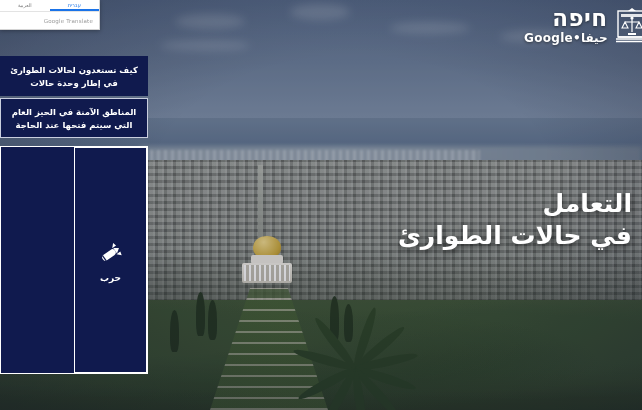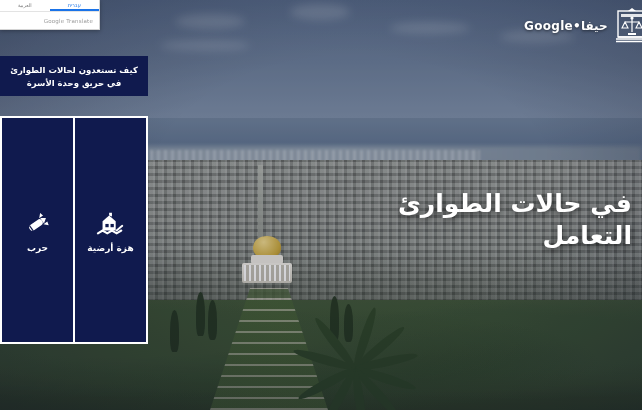--- a/index.html
+++ b/index.html
@@ -126,21 +126,21 @@
   
   #panel {
     position:absolute; left:0; top:56px; width:148px; bottom:24px;
     z-index:5; direction:rtl;
   }
   .banner {
     background:#101a4e; color:#fff; text-align:center;
     padding:6px 8px 5px; font-size:8.5px; line-height:1.45;
     font-weight:600;
   }
-  .banner.b1 { margin-bottom:20px; height:40px; display:flex;
+  .banner.b1 { margin-bottom:2px; height:40px; display:flex;
                 flex-direction:column; justify-content:center; }
   .banner.b2 {
     height:40px; display:flex; flex-direction:column; justify-content:center;
     border:1px solid #c9cede; margin-bottom:8px;
   }
   .banner span { display:block; }
 
   #grid {
     background:#101a4e; border:1px solid #ffffff;
     display:grid; grid-template-columns:1fr 1fr;
@@ -222,60 +222,54 @@
       <i style="transform:rotate(152deg)"></i>
     <i style="transform:rotate(196deg)"></i>
       <i style="transform:rotate(232deg)"></i>
   </div>
   <div class="vignette"></div>
   <div class="tint"></div>
 </div>
 
 <div id="logo">
   <div class="words">
+    <div class="heb">חיפה</div>
     <div class="lat">Google•حيفا</div>
   </div>
   <svg class="crest" viewBox="0 0 34 38">
     <rect x="3" y="5" width="28" height="26" fill="none" stroke="#fff" stroke-width="1.4"></rect>
     <path d="M3 31h28M1 33h32M1 35.5h32" stroke="#fff" stroke-width="1.3"></path>
     <path d="M17 2l4 3h-8z" fill="#fff"></path>
     <path d="M6 8h22v3H6z" fill="#fff" opacity=".85"></path>
     <path d="M17 12v14M10 16h14" stroke="#fff" stroke-width="1.2"></path>
     <path d="M10 16l-3 6h6zM24 16l-3 6h6z" fill="none" stroke="#fff" stroke-width="1.1"></path>
     <circle cx="17" cy="12" r="1.6" fill="#fff"></circle>
     <path d="M13 27h8v2h-8z" fill="#fff"></path>
   </svg>
 </div>
 
 <div id="hero">
+  <span>التعامل</span>
   <span>في حالات الطوارئ</span>
-  <span>التعامل</span>
 </div>
 
 <div id="panel">
 
   <div class="banner b1">
     <span>كيف تستعدون لحالات الطوارئ</span>
-    <span>في حريق وحدة الأسرة</span>
-  </div>
-
+    <span>في إطار وحدة حالات</span>
+  </div>
+
+  <div class="banner b2">
+    <span>المناطق الآمنة في الحيز العام</span>
+    <span>التي سيتم فتحها عند الحاجة</span>
+  </div>
 
   <div id="grid">
 
-    <div class="tile">
-      <svg viewBox="0 0 32 32">
-        <path d="M7 14l7-6 7 6v10H7z" fill="#fff"></path>
-        <rect x="10" y="17" width="3.5" height="3.5" fill="#101a4e"></rect>
-        <rect x="15.5" y="17" width="3.5" height="3.5" fill="#101a4e"></rect>
-        <path d="M14 8V5h3v4" fill="#fff"></path>
-        <path d="M2 27l5-3 5 3 5-3 5 3 5-3" stroke="#fff" stroke-width="2.2" fill="none" stroke-linecap="round"></path>
-        <path d="M22 24l6-5" stroke="#fff" stroke-width="2" stroke-linecap="round"></path>
-      </svg>
-      <span class="lbl">هزة أرضية</span>
-    </div>
 
     <div class="tile">
       <svg viewBox="0 0 32 32">
         <g transform="rotate(-35 16 16)">
           <rect x="5" y="13" width="16" height="7" rx="3.5" fill="#fff"></rect>
           <path d="M21 13l5 3.5-5 3.5z" fill="#fff"></path>
           <path d="M20 12.5l4-4 1 4zM20 20.5l4 4 1-4z" fill="#fff"></path>
           <path d="M7 13v7" stroke="#101a4e" stroke-width="1.3"></path>
         </g>
       </svg>

